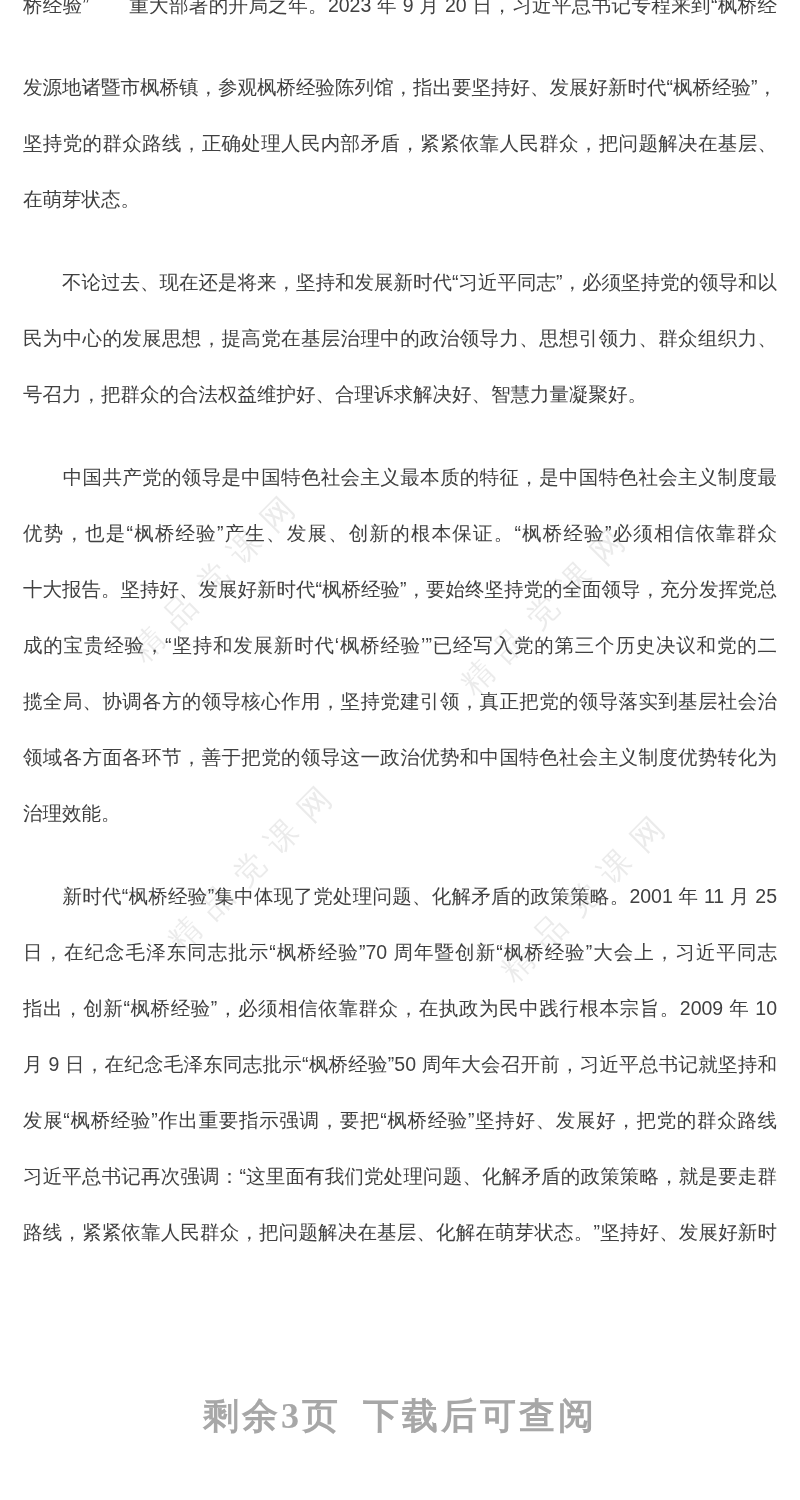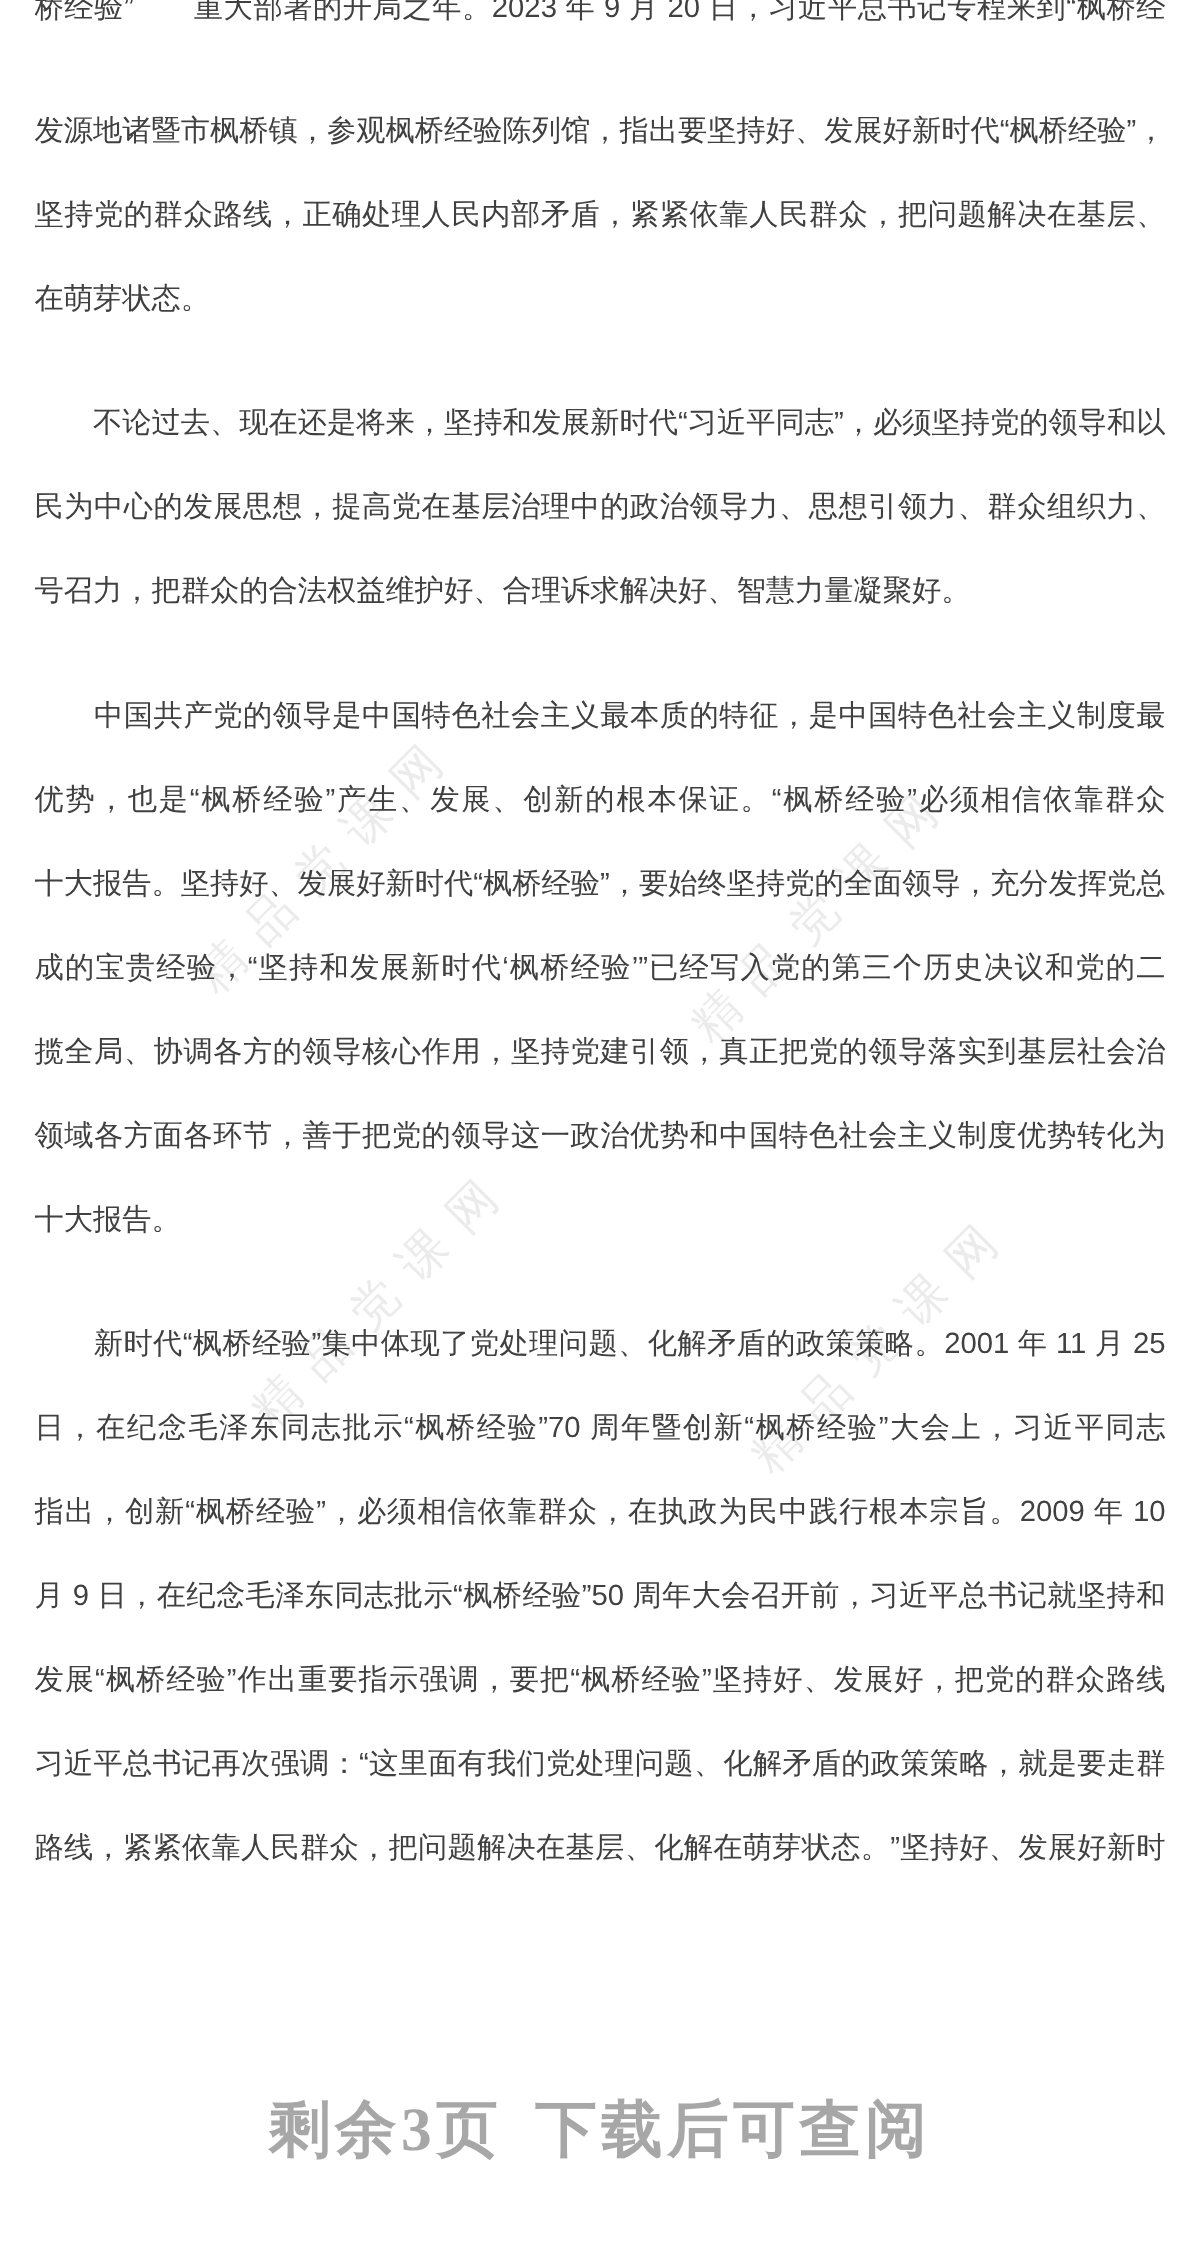--- a/index.html
+++ b/index.html
@@ -63,21 +63,21 @@
     z-index: 2;
     left: 0;
     top: 1392px;
     width: 800px;
     display: flex;
     justify-content: center;
     align-items: baseline;
     gap: 22px;
     font-family: "Liberation Serif", serif;
     font-weight: bold;
-    font-size: 41px;
+    font-size: 36px;
     color: #a7a7a7;
     letter-spacing: 3px;
   }
 </style>
 </head>
 <body>
 
 <div class="page">
 
   <div id="watermark-layer">
@@ -100,21 +100,21 @@
           <div class="tline">民为中心的发展思想，提高党在基层治理中的政治领导力、思想引领力、群众组织力、社会</div>
           <div class="tline no-stretch">号召力，把群众的合法权益维护好、合理诉求解决好、智慧力量凝聚好。</div>
         </div>
         <div class="para">
           <div class="tline">　　中国共产党的领导是中国特色社会主义最本质的特征，是中国特色社会主义制度最大的</div>
           <div class="tline">优势，也是“枫桥经验”产生、发展、创新的根本保证。“枫桥经验”必须相信依靠群众</div>
           <div class="tline">十大报告。坚持好、发展好新时代“枫桥经验”，要始终坚持党的全面领导，充分发挥党总</div>
           <div class="tline">成的宝贵经验，“坚持和发展新时代‘枫桥经验’”已经写入党的第三个历史决议和党的二</div>
           <div class="tline">揽全局、协调各方的领导核心作用，坚持党建引领，真正把党的领导落实到基层社会治理各</div>
           <div class="tline">领域各方面各环节，善于把党的领导这一政治优势和中国特色社会主义制度优势转化为社会</div>
-          <div class="tline no-stretch">十大报告。</div>
+          <div class="tline no-stretch">治理效能。</div>
         </div>
         <div class="para">
           <div class="tline">　　新时代“枫桥经验”集中体现了党处理问题、化解矛盾的政策策略。2001 年 11 月 25</div>
           <div class="tline">日，在纪念毛泽东同志批示“枫桥经验”70 周年暨创新“枫桥经验”大会上，习近平同志</div>
           <div class="tline">指出，创新“枫桥经验”，必须相信依靠群众，在执政为民中践行根本宗旨。2009 年 10</div>
           <div class="tline">月 9 日，在纪念毛泽东同志批示“枫桥经验”50 周年大会召开前，习近平总书记就坚持和</div>
           <div class="tline">发展“枫桥经验”作出重要指示强调，要把“枫桥经验”坚持好、发展好，把党的群众路线</div>
           <div class="tline">习近平总书记再次强调：“这里面有我们党处理问题、化解矛盾的政策策略，就是要走群众</div>
           <div class="tline">路线，紧紧依靠人民群众，把问题解决在基层、化解在萌芽状态。”坚持好、发展好新时代</div>
         </div>

